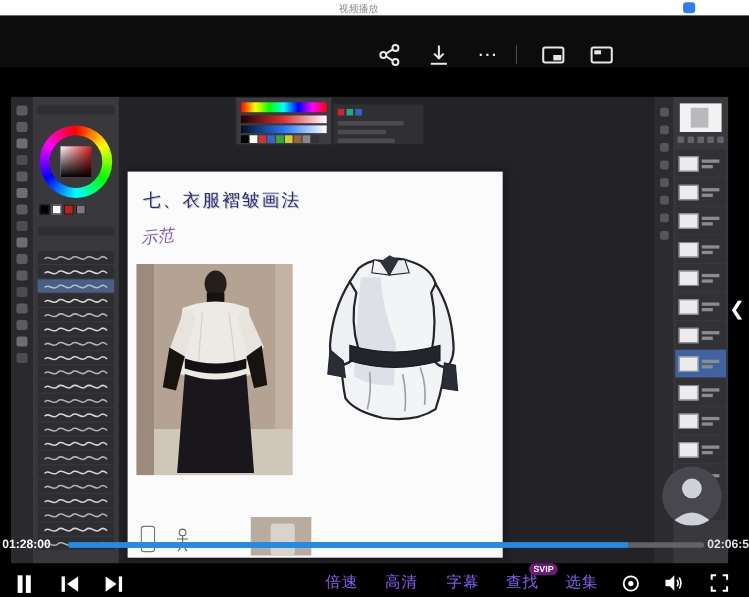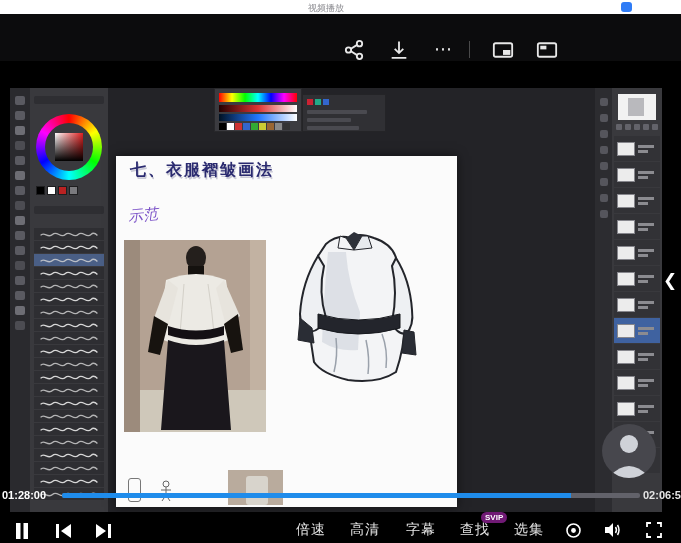--- a/index.html
+++ b/index.html
@@ -54,21 +54,21 @@
   #grad1{left:4px;top:16px;width:78px;height:7px;background:linear-gradient(90deg,#200,#d33,#fff)}
   #grad2{left:4px;top:25px;width:78px;height:7px;background:linear-gradient(90deg,#012,#27f,#fff)}
   #swgrid{left:4px;top:34px;width:78px;height:7px;display:flex;gap:1px}
   #swgrid div{width:7px;height:7px}
   #palette2{left:292px;top:6px;width:84px;height:38px;background:#303034;border:1px solid #242427}
   .tinysq{position:absolute;width:6px;height:6px}
   .grayline{position:absolute;height:4px;background:#4a4a50;border-radius:1px}
 
   #canvas{left:106px;top:68px;width:341px;height:351px;background:#fbfbfb;
     box-shadow:0 0 10px rgba(0,0,0,.55)}
-  #ctitle{left:14px;top:4px;font-size:16px;font-weight:bold;color:#2b2b70;letter-spacing:2px;
+  #ctitle{left:14px;top:16px;font-size:16px;font-weight:normal;color:#2b2b70;letter-spacing:2px;
     text-shadow:1px 1.5px 0 #c9c9d6}
   #cannot{left:12px;top:50px;font-size:15px;color:#7b52c8;font-style:italic;transform:rotate(-6deg)}
   #photo{left:8px;top:84px;width:142px;height:192px}
   #drawing{left:172px;top:66px;width:132px;height:183px}
   #sketchphone{left:12px;top:322px;width:13px;height:24px;border:1px solid #777;border-radius:3px}
   #sketchfig{left:42px;top:324px;width:16px;height:22px}
   #photothumb{left:112px;top:314px;width:55px;height:35px;background:#b9ab9d;overflow:hidden}
   #photothumb div{position:absolute;left:18px;top:6px;width:22px;height:29px;background:#d8d4cc;border-radius:3px}
 
   #rightstrip{left:585px;top:0;width:17px;height:424px;background:#2c2c30;display:flex;flex-direction:column;
@@ -91,21 +91,21 @@
   #presenter{left:602px;top:424px;width:54px;height:54px;border-radius:50%;background:#47474d;overflow:hidden}
   #timecur,#timetot{top:489px;font-size:11px;font-weight:bold;color:#fff;white-space:nowrap}
   #timecur{left:2px}
   #timetot{left:643px;color:#e4e4e4}
   #pbar{left:62px;top:493px;width:578px;height:5px;background:#62626a;border-radius:2px;cursor:pointer}
   #pplayed{height:5px;border-radius:2px 0 0 2px;background:#1f8ceb}
 
   
   .ctl{position:absolute;cursor:pointer}
   .ctl svg{display:block}
-  .menu{position:absolute;top:521px;font-size:14px;color:#e5e5e5;letter-spacing:1px;cursor:pointer}
+  .menu{position:absolute;top:521px;font-size:14px;color:#8b5cf6;letter-spacing:1px;cursor:pointer}
   #svip{left:481px;top:512px;font-size:8px;font-weight:bold;color:#fff;padding:1px 4px;
     border-radius:6px;background:#f59a23;cursor:pointer;z-index:5}
   #collapse{left:663px;top:270px;font-size:17px;color:#fff;cursor:pointer}
 </style>
 </head>
 <body>
 
 <div id="stage">
 
   <div class="abs" id="topstrip">

